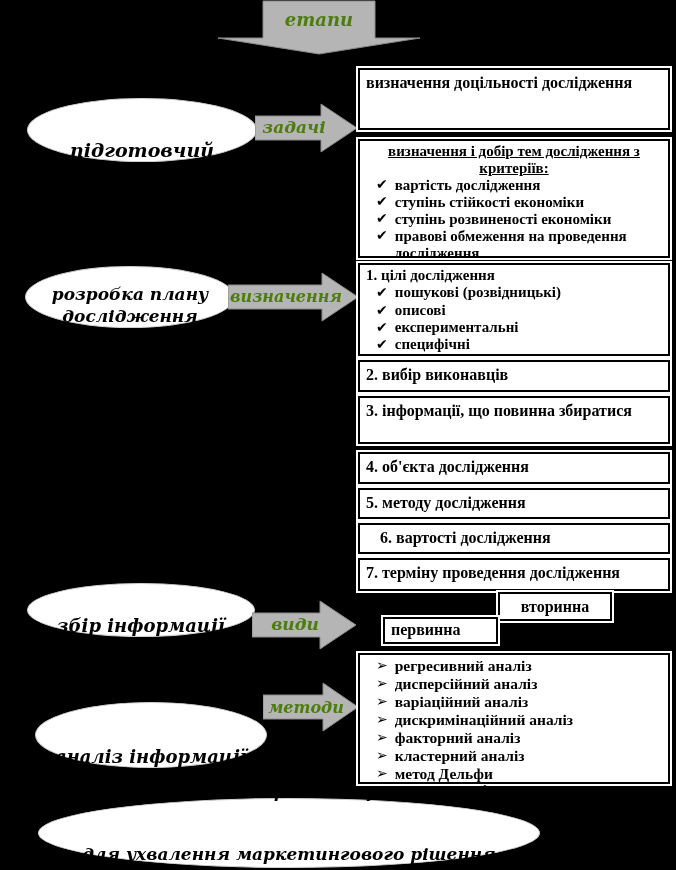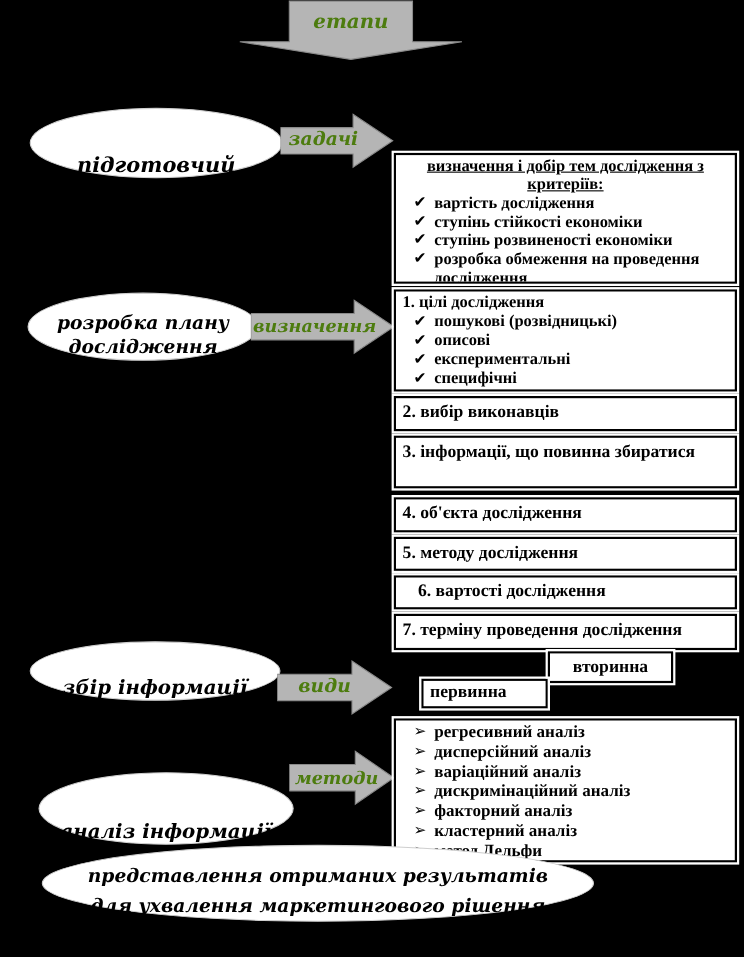--- a/index.html
+++ b/index.html
@@ -44,39 +44,42 @@
 
   <div class="ellipse" style="left:27px;top:98px;width:230px;height:64px;font-size:19px;">
     <span>підготовчий</span>
   </div>
 
   <svg class="block-arrow" style="left:255px;top:102px;" width="104" height="52" viewBox="0 0 104 52">
     <polygon points="0,14 66,14 66,2 102,26 66,50 66,38 0,38"></polygon>
   </svg>
   <div class="arrow-label" style="left:257px;top:117px;width:74px;font-size:17px;">задачі</div>
 
+  <div class="box" style="left:358px;top:68px;width:312px;height:62px;">
+    <span>визначення доцільності дослідження</span>
+  </div>
 
   <div class="box small-text" style="left:358px;top:139px;width:312px;height:119px;">
     <div class="centered-underline">визначення і добір тем дослідження з критеріїв:</div>
     <ul class="chk-list">
       <li>
         <span class="glyph">✔</span>
         <span>вартість дослідження</span>
       </li>
       <li>
         <span class="glyph">✔</span>
         <span>ступінь стійкості економіки</span>
       </li>
       <li>
         <span class="glyph">✔</span>
         <span>ступінь розвиненості економіки</span>
       </li>
       <li>
         <span class="glyph">✔</span>
-        <span>розробка обмеження на проведення дослідження</span>
+        <span>правові обмеження на проведення дослідження</span>
       </li>
     </ul>
   </div>
 
   <div class="ellipse" style="left:25px;top:266px;width:210px;height:62px;font-size:17px;line-height:1.3;padding:0 22px;">
     <span>розробка плану дослідження</span>
   </div>
 
   <svg class="block-arrow" style="left:228px;top:271px;" width="132" height="52" viewBox="0 0 132 52">
     <polygon points="0,14 94,14 94,2 130,26 94,50 94,38 0,38"></polygon>
@@ -180,18 +183,18 @@
         <span class="glyph">➢</span>
         <span>кластерний аналіз</span>
       </li>
       <li>
         <span class="glyph">➢</span>
         <span>метод Дельфи</span>
       </li>
     </ul>
   </div>
 
-  <div class="ellipse" style="left:38px;top:768px;width:502px;height:70px;font-size:17px;line-height:1.55;">
+  <div class="ellipse" style="left:38px;top:798px;width:502px;height:70px;font-size:17px;line-height:1.55;gap:36px;">
     <span>представлення отриманих результатів</span>
     <span>для ухвалення маркетингового рішення</span>
   </div>
 
 </div>
 
 </body></html>

